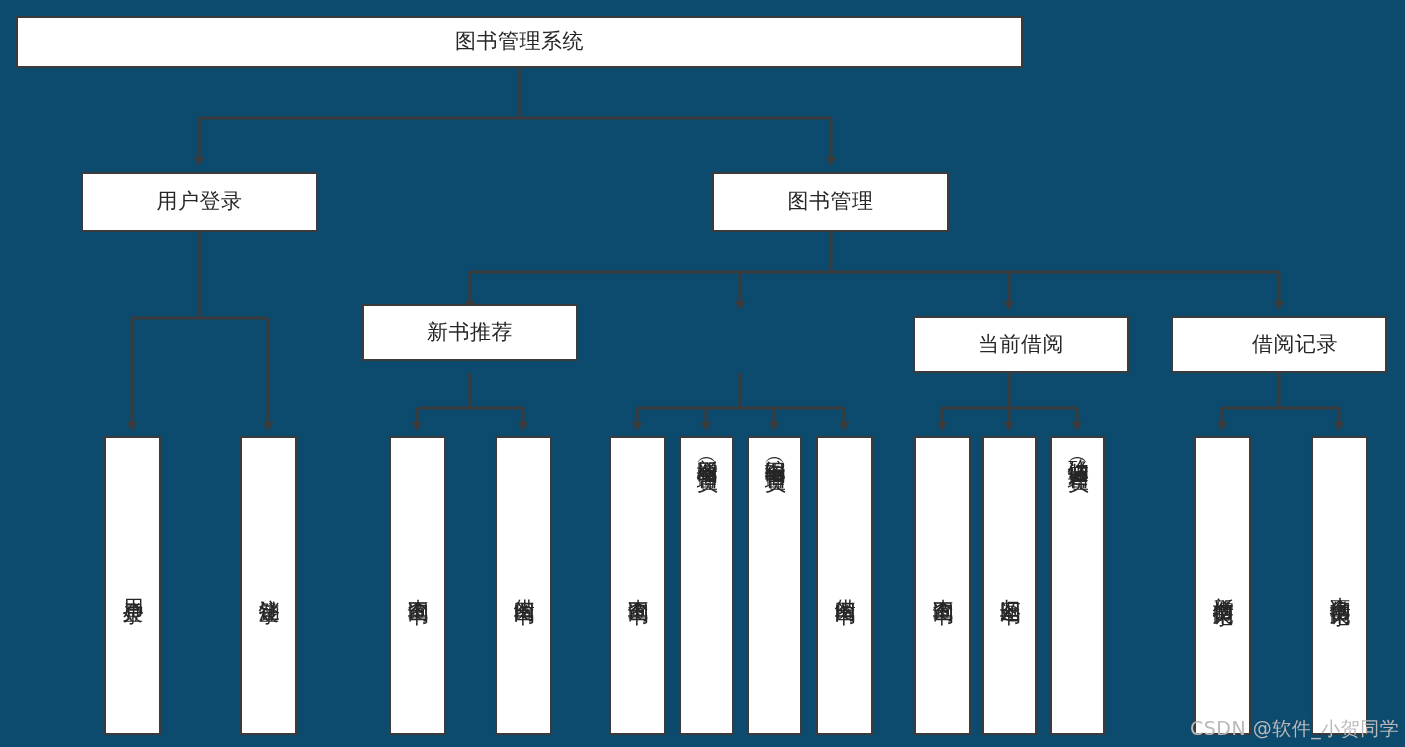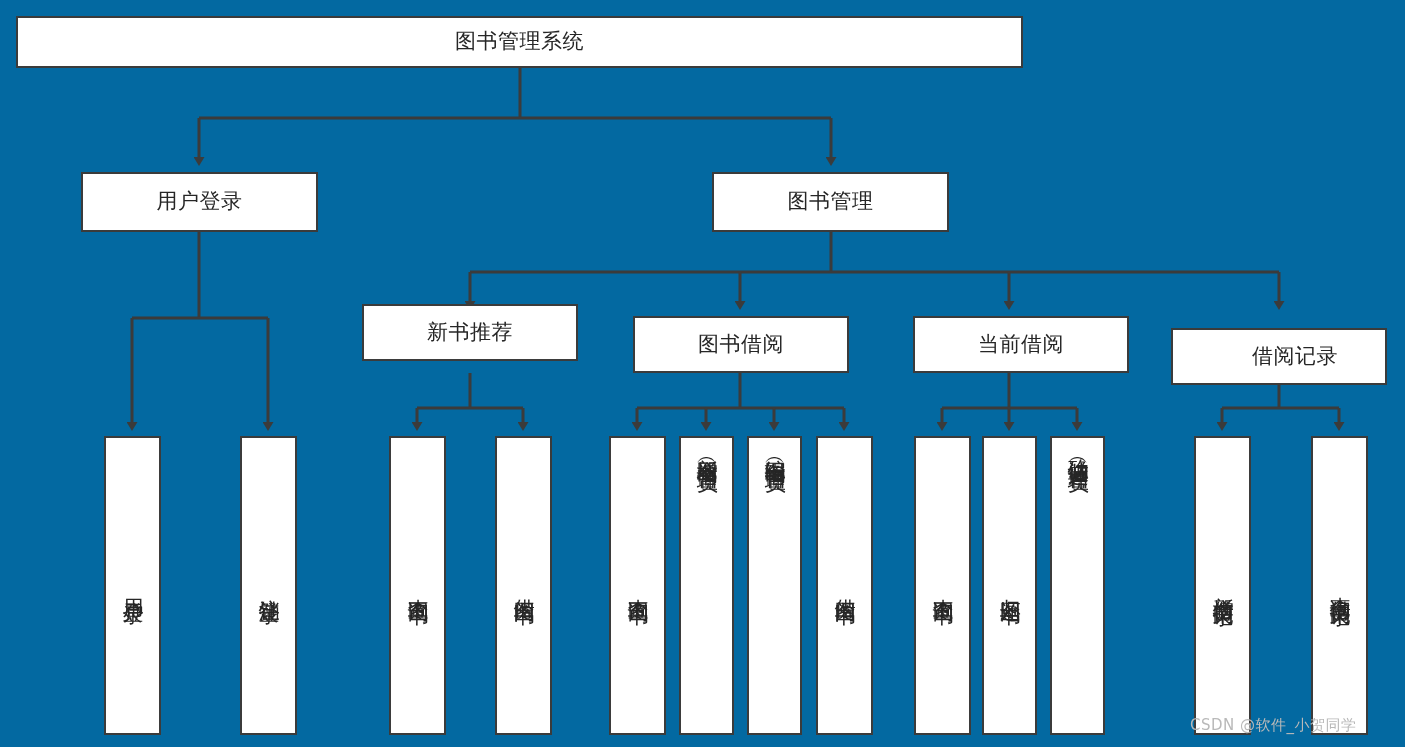--- a/index.html
+++ b/index.html
@@ -10,21 +10,21 @@
   body {
     width: 1405px;
     height: 747px;
     font-family: "DejaVu Sans", "Liberation Sans", sans-serif;
     overflow: hidden;
   }
   #diagram-root {
     position: relative;
     width: 1405px;
     height: 747px;
-    background: #0369a1;
+    background: #0c4a6e;
   }
   svg#edges {
     position: absolute;
     left: 0;
     top: 0;
     width: 1405px;
     height: 747px;
     pointer-events: none;
   }
   .node {
@@ -60,21 +60,21 @@
     letter-spacing: 2px;
     text-align: center;
     max-height: 100%;
   }
   .node.vert.tall .node-label {
     align-self: flex-start;
     margin-top: 4px;
   }
   .watermark {
     position: absolute;
-    font-size: 15px;
+    font-size: 19px;
     color: #b9b9b9;
     white-space: nowrap;
     letter-spacing: 0.5px;
   }
 </style>
 </head>
 <body>
 
 <div id="diagram-root">
 
@@ -137,29 +137,26 @@
   </div>
 
   <div class="node horiz" style="left:712px; top:172px; width:237px; height:60px;">
     <span class="node-label">图书管理</span>
   </div>
 
   <div class="node horiz" style="left:362px; top:304px; width:216px; height:57px;">
     <span class="node-label">新书推荐</span>
   </div>
 
-  <div class="node horiz" style="left:633px; top:316px; width:216px; height:57px;">
-    <span class="node-label">图书借阅</span>
-  </div>
 
   <div class="node horiz" style="left:901px; top:316px; width:216px; height:57px;margin-left:12px;">
     <span class="node-label">当前借阅</span>
   </div>
 
-  <div class="node horiz" style="left:1171px; top:328px; width:216px; height:57px;padding-left:32px;">
+  <div class="node horiz" style="left:1171px; top:316px; width:216px; height:57px;padding-left:32px;">
     <span class="node-label">借阅记录</span>
   </div>
 
   <div class="node vert" style="left:104px; top:436px; width:57px; height:299px;">
     <span class="node-label">用户登录</span>
   </div>
 
   <div class="node vert" style="left:240px; top:436px; width:57px; height:299px;">
     <span class="node-label">注销登录</span>
   </div>

